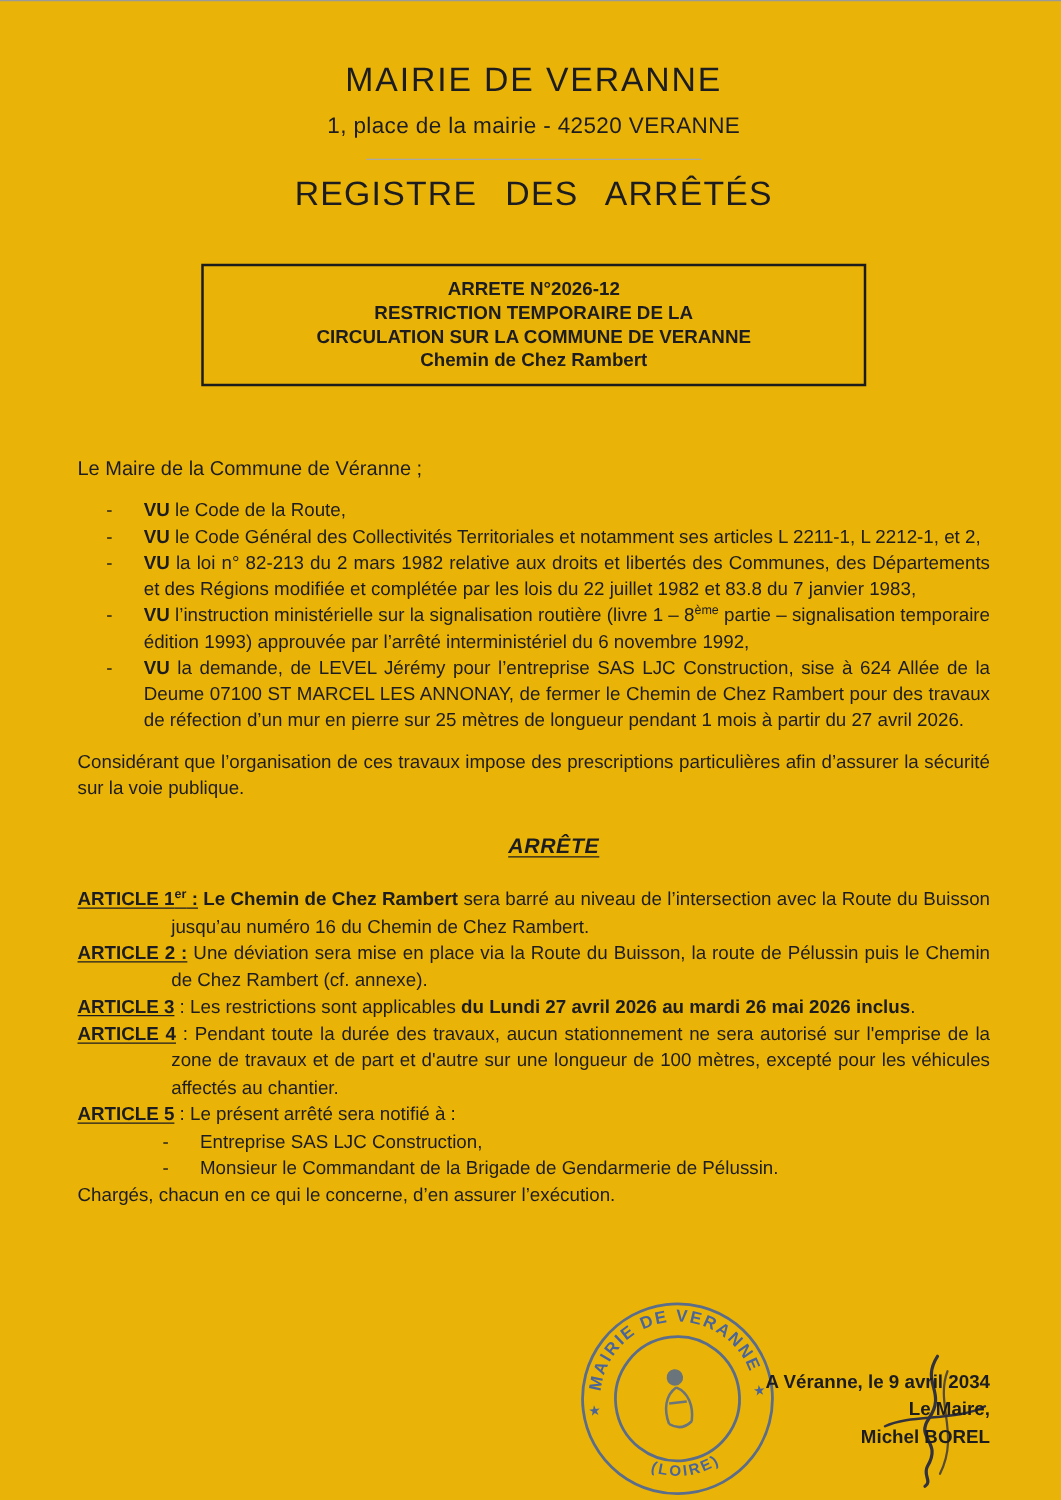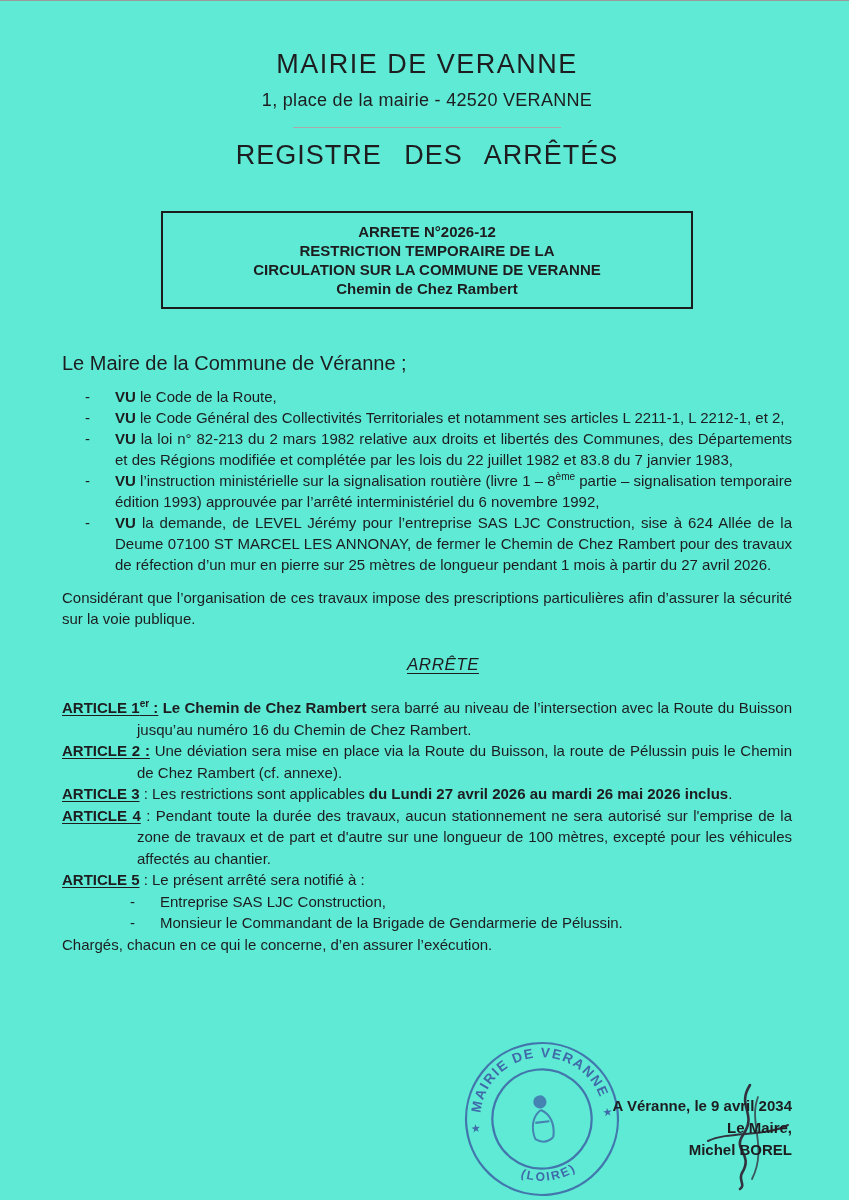--- a/index.html
+++ b/index.html
@@ -1,41 +1,41 @@
 <!DOCTYPE html>
 <html style="--stamp-color: #3d5fa6; --ink-color: #32323f;"><head>
 <meta charset="utf-8">
 <style>
   * { margin:0; padding:0; box-sizing:border-box; }
   html,body { background:#e8e8e8; }
   body { width:849px; font-family:"Liberation Sans", sans-serif; color:#1d1d20; }
   .page {
-    position:relative; width:849px; height:1200px; background:#5eead4;
+    position:relative; width:849px; height:1200px; background:#eab308;
     padding:48px 57px 0 62px; overflow:hidden;
     border-top:1px solid #9a9a9a;
   }
   
   .doc-header { text-align:center; }
   .mairie-title { font-size:27px; font-weight:400; letter-spacing:1.5px; }
   .mairie-address { font-size:18px; margin-top:10px; letter-spacing:.3px; }
   .header-rule { width:268px; margin:16px auto 0; border-top:1px solid #a9a9a9; }
   .registre-title { font-size:27px; font-weight:400; margin-top:12px; letter-spacing:1px; word-spacing:14px; }
   
   .notice-box {
     width:532px; margin:40px auto 0; border:2px solid #1c1c1c;
     padding:9px 12px; text-align:center; font-weight:bold; font-size:15px; line-height:19px;
   }
   
-  .intro { margin-top:44px; font-size:20px; line-height:21px; }
+  .intro { margin-top:56px; font-size:16px; line-height:21px; }
   .vu-list { margin-top:12px; }
   .vu-item { position:relative; padding-left:53px; font-size:15px; line-height:21px; text-align:justify; }
   .vu-item .dash { position:absolute; left:23px; top:0; }
   .considerant { margin-top:12px; font-size:15px; line-height:21px; text-align:justify; }
   .arrete-heading { margin-top:26px; text-align:center; font-size:17px; }
-  .arrete-heading span { font-weight:normal; font-style:italic; text-decoration:underline; text-underline-offset:3px; letter-spacing:.5px;margin-left:32px; }
+  .arrete-heading span { font-weight:bold; font-style:italic; text-decoration:underline; text-underline-offset:3px; letter-spacing:.5px;margin-left:32px; }
   .article { padding-left:75px; text-indent:-75px; font-size:15px; line-height:21.5px; text-align:justify; }
   .article.first { margin-top:22px; }
   .article.tight { margin-bottom:0; }
   .art-label { font-weight:bold; text-decoration:underline; text-underline-offset:2px; }
   sup { font-size:10px; line-height:0; }
   .notified-list { font-size:15px; line-height:21.5px; }
   .notified-item { position:relative; padding-left:98px; }
   .notified-item .dash { position:absolute; left:68px; top:0; }
   .closing { font-size:15px; line-height:21.5px; }
   

